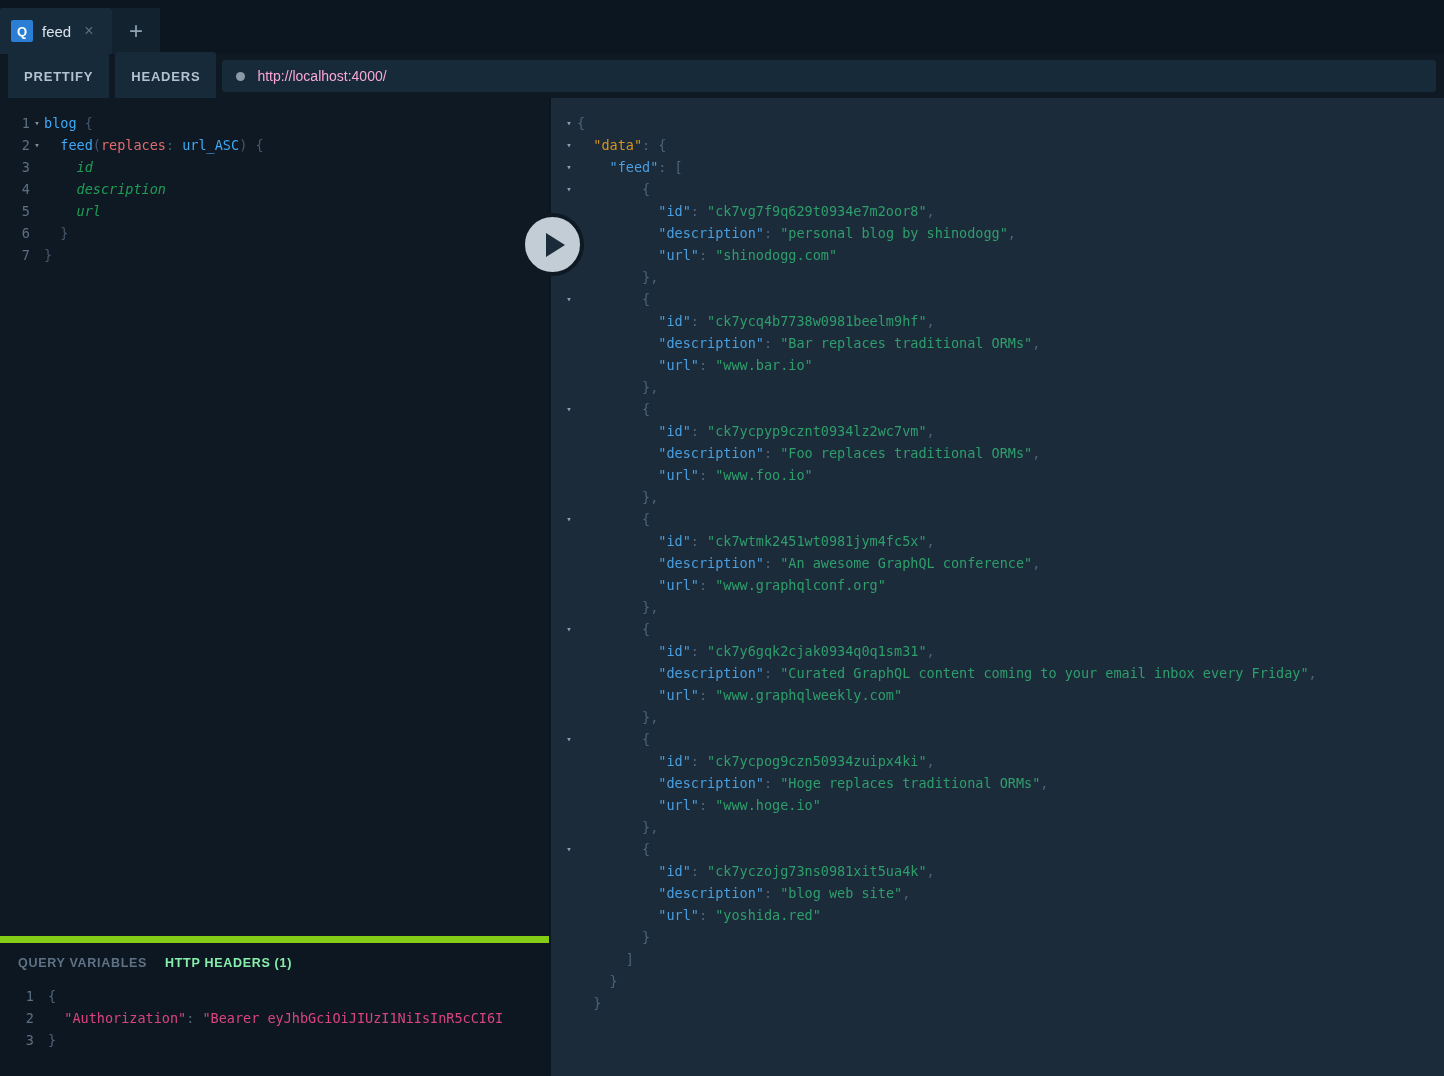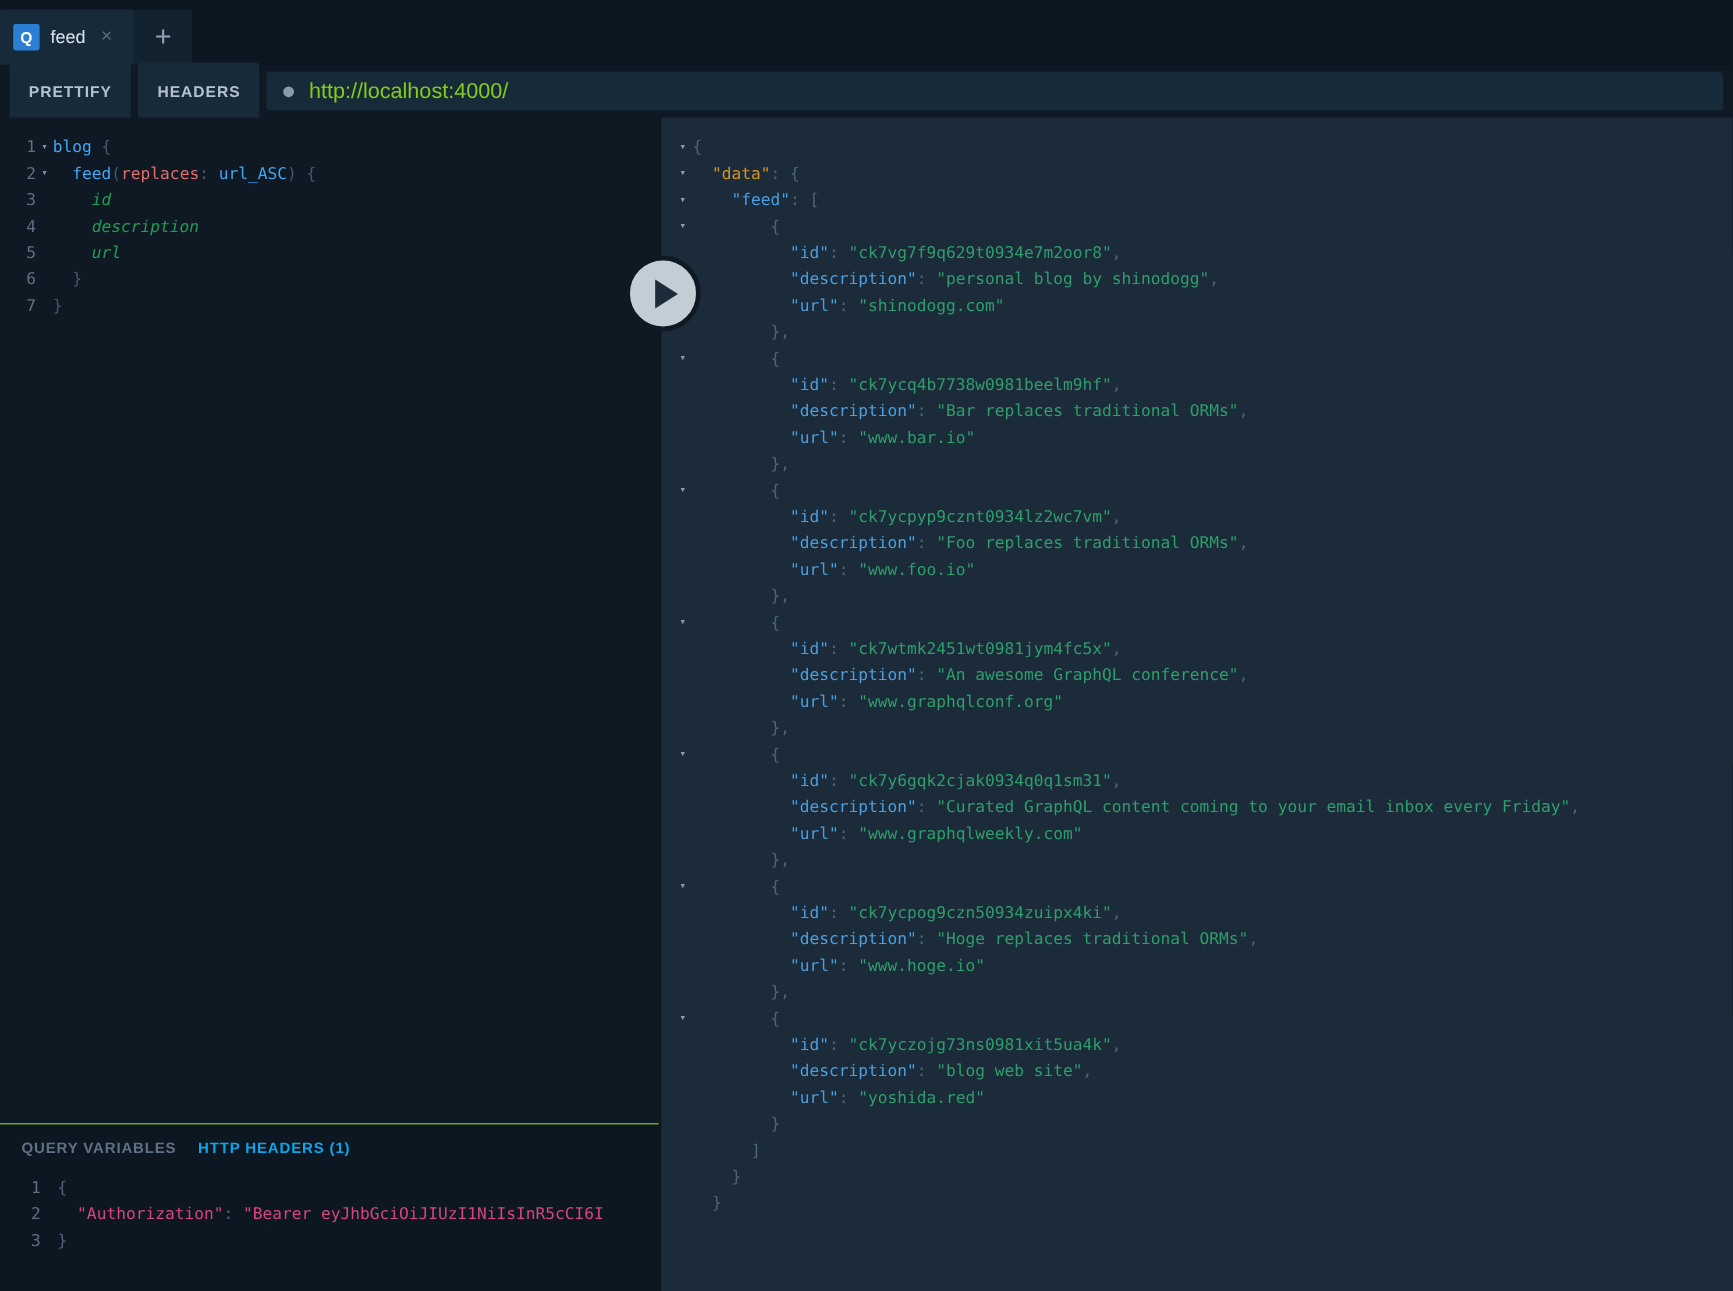--- a/index.html
+++ b/index.html
@@ -50,21 +50,21 @@
     background:#172a3a; border-radius:3px;
     display:flex; align-items:center;
     font-size:13px; font-weight:bold; letter-spacing:.8px;
     color:#b4c2cf;
   }
   .urlbar {
     flex:1; height:32px; background:#172a3a; border-radius:3px;
     display:flex; align-items:center; gap:12px; padding:0 14px;
   }
   .dot { width:9px; height:9px; border-radius:50%; background:#8c9aa8; }
-  .urltext { font-size:18px; color:#84cc16; }
+  .urltext { font-size:14px; color:#f9a8d4; }
 
   
   .main { display:flex; height:978px; position:relative; }
 
   .left { width:549px; display:flex; flex-direction:column; background:#0f1924; }
   .divider { width:2px; background:#0b1620; }
   .right { flex:1; background:#1b2b3a; position:relative; overflow:hidden; }
 
   
   .editor {
@@ -97,30 +97,30 @@
   .j-str  { color:#2e9e6b; }
   .j-punc { color:#4e6378; }
   .h-key  { color:#d9447e; }
   .h-str  { color:#d9447e; }
   .h-punc { color:#4e6378; }
 
   
   .query-area { flex:1; overflow:hidden; }
   .varpane {
     height:140px; background:#0d1721;
-    border-top:1px solid #84cc16;
+    border-top:7px solid #84cc16;
     display:flex; flex-direction:column;
   }
   .vartabs {
     height:40px; display:flex; align-items:center;
     gap:18px; padding:0 18px;
     font-size:12.5px; font-weight:bold; letter-spacing:.7px;
   }
   .vt-off { color:#5f7285; }
-  .vt-on  { color:#0ea5e9; }
+  .vt-on  { color:#86efac; }
   .varcode { padding-top:6px; overflow:hidden; }
 
   
   .exec {
     position:absolute; left:521px; top:115px;
     width:63px; height:63px; border-radius:50%;
     background:#c3cdd6;
     border:4px solid #0f1924;
     display:flex; align-items:center; justify-content:center;
     z-index:20;

